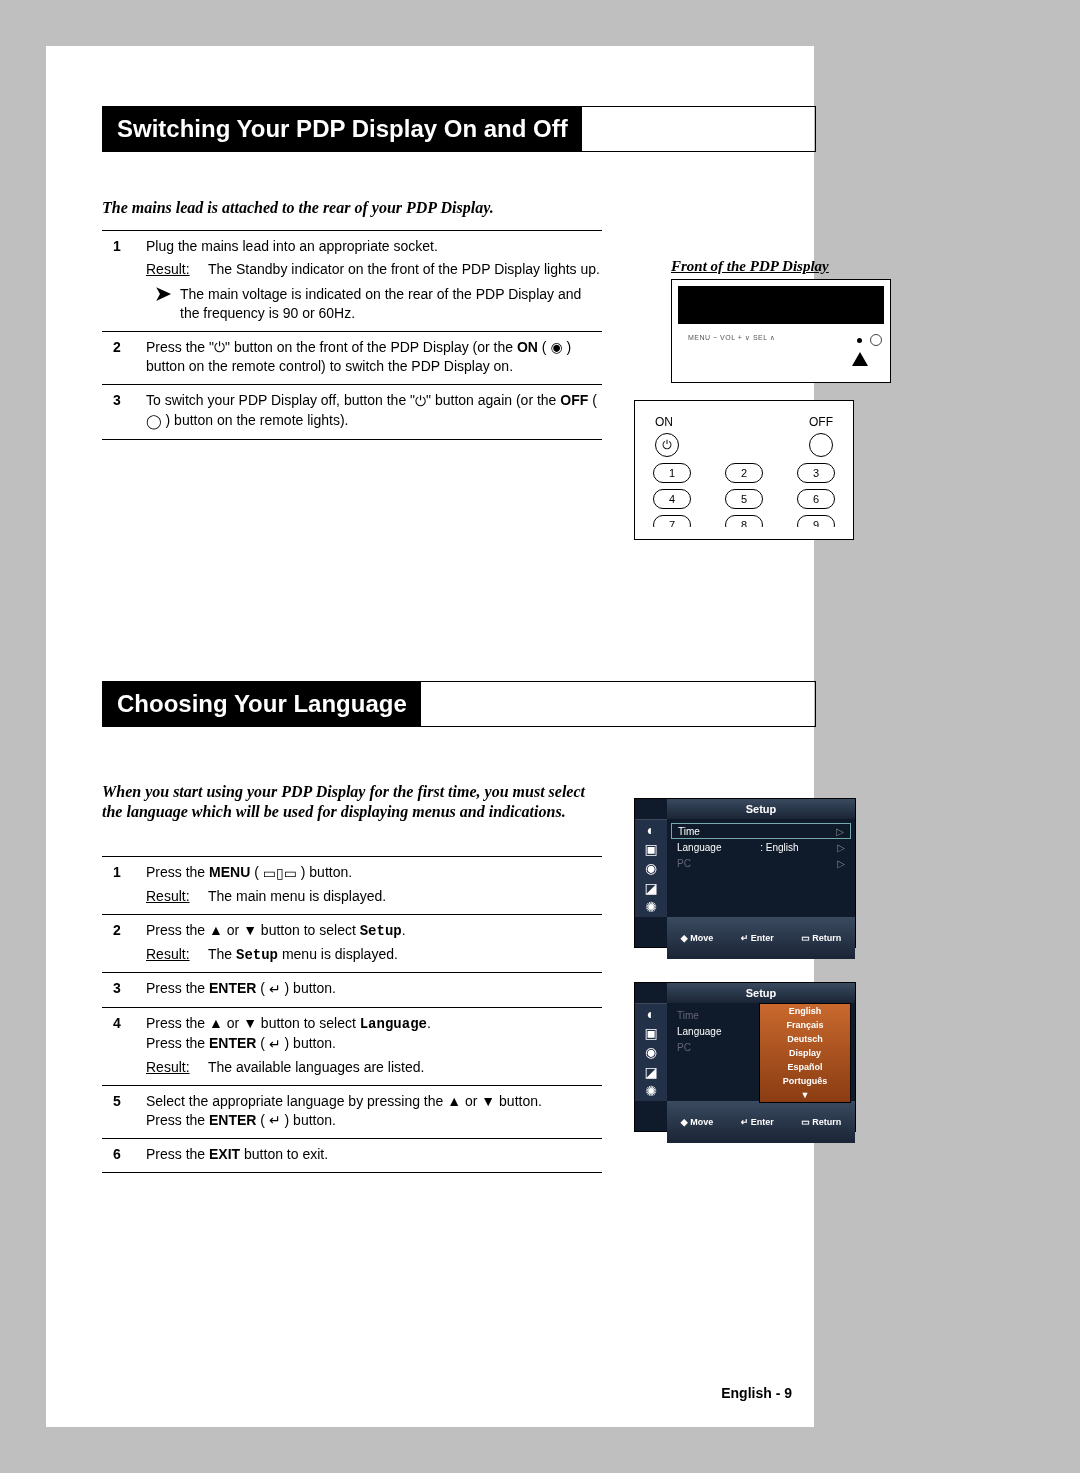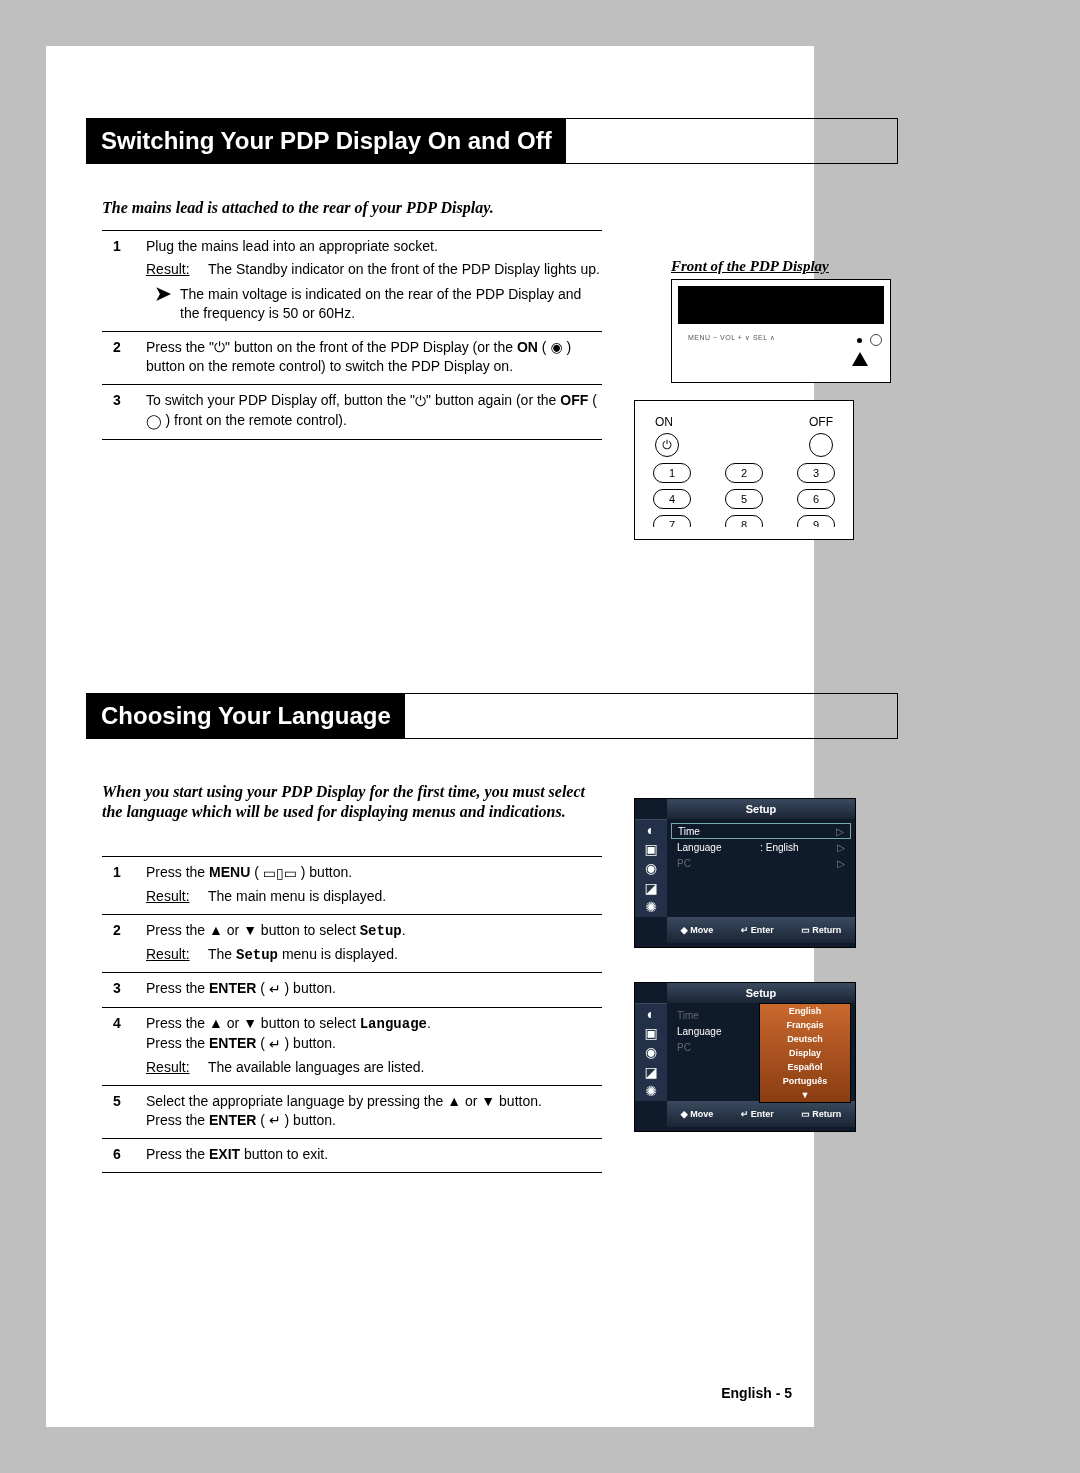--- a/index.html
+++ b/index.html
@@ -30,25 +30,24 @@
   .page-num {
     position: absolute;
     bottom: 26px;
     right: 242px;
     font-size: 14px;
     font-weight: bold;
   }
   
   .section-head {
     position: absolute;
-    left: 40px;
+    left: 56px;
     height: 46px;
-    width: 812px;
+    width: 714px;
     border: 1px solid #000;
-    margin-top: 12px;
   }
   .section-head .inner-black {
     background: #000;
     color: #fff;
     font-weight: bold;
     font-size: 24px;
     padding: 6px 14px;
     display: inline-block;
     height: 100%;
     line-height: 32px;
@@ -177,21 +176,21 @@
   }
   .osd-icons span { line-height: 1; }
   .osd-main { flex: 1; padding: 4px 4px; position: relative; }
   .osd-row { display: flex; justify-content: space-between; padding: 2px 6px; font-size: 10px; height: 16px; align-items: center; }
   .osd-row.sel { border: 1px solid #7aa; }
   .osd-row .chev { font-size: 10px; color: #888; }
   .osd-row.dim { color: #667; gap: 36px; }
   .osd-footer {
     display: flex;
     justify-content: space-around;
-    padding: 8px 0;
+    padding: 16px 0;
     background: linear-gradient(to bottom, #3a4a5f 0%, #1a2435 100%);
     font-size: 9px;
     font-weight: bold;
     margin-left: 32px;
   }
   .osd-list {
     position: absolute;
     right: 4px;
     top: 0;
     width: 92px;
@@ -219,34 +218,34 @@
     <div class="step">
       <div class="step-num">1</div>
       <div class="step-body">
         <div>Plug the mains lead into an appropriate socket.</div>
         <div class="result-row">
           <div class="result-label">Result:</div>
           <div class="result-text">The Standby indicator on the front of the PDP Display lights up.</div>
         </div>
         <div class="note-row">
           <div class="note-arrow">➤</div>
-          <div class="note-text">The main voltage is indicated on the rear of the PDP Display and the frequency is 50 or 60Hz.</div>
+          <div class="note-text">The main voltage is indicated on the rear of the PDP Display and the frequency is 90 or 60Hz.</div>
         </div>
       </div>
     </div>
     <div class="step">
       <div class="step-num">2</div>
       <div class="step-body">
         <span>Press the "</span><span class="inline-icon">⏻</span><span>" button on the front of the PDP Display (or the </span><b>ON</b><span> ( </span><span class="inline-icon">◉</span><span> ) button on the remote control) to switch the PDP Display on.</span>
       </div>
     </div>
     <div class="step">
       <div class="step-num">3</div>
       <div class="step-body">
-        <span>To switch your PDP Display off, button the "</span><span class="inline-icon">⏻</span><span>" button again (or the </span><b>OFF</b><span> ( </span><span class="inline-icon">◯</span><span> ) front on the remote control).</span>
+        <span>To switch your PDP Display off, button the "</span><span class="inline-icon">⏻</span><span>" button again (or the </span><b>OFF</b><span> ( </span><span class="inline-icon">◯</span><span> ) button on the remote lights).</span>
       </div>
     </div>
   </div>
 
   <div class="right-col pdp-fig">
     <div class="fig-caption">Front of the PDP Display</div>
     <div class="display-box">
       <div class="screen"></div>
       <div class="btn-row">MENU    −  VOL  +      ∨  SEL  ∧</div>
       <div class="led"></div>
@@ -418,14 +417,14 @@
         </div>
       </div>
     </div>
     <div class="osd-footer">
       <span><span>◆</span> <span>Move</span></span>
       <span><span>↵</span> <span>Enter</span></span>
       <span><span>▭</span> <span>Return</span></span>
     </div>
   </div>
 
-  <div class="page-num">English - 5</div>
+  <div class="page-num">English - 9</div>
 </div>
 
 </body></html>

